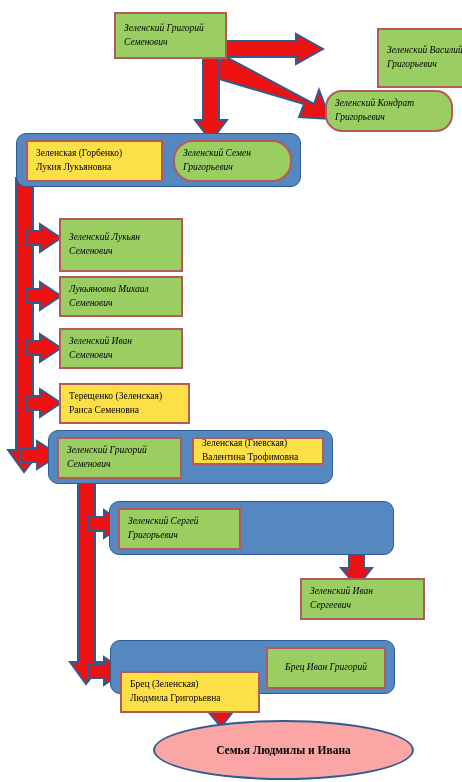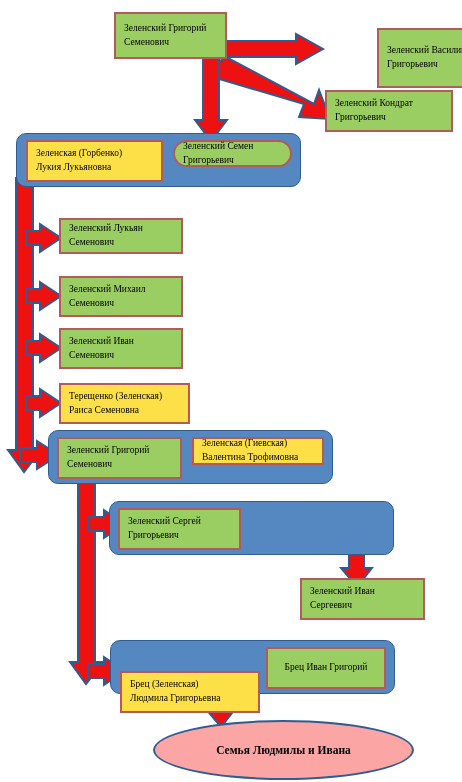--- a/index.html
+++ b/index.html
@@ -8,21 +8,21 @@
   #canvas{position:relative;width:462px;height:782px;}
 
   
   .couple{position:absolute;background:#5588c0;border:1px solid #2f5d92;
           border-radius:10px;box-sizing:border-box;}
 
   
   .person{position:absolute;box-sizing:border-box;border:2px solid #b35a5a;
           display:flex;align-items:center;padding:4px 0 4px 8px;
           font-size:9.5px;line-height:1.45;color:#000;}
-  .person.male{background:#9acd62;}
+  .person.male{background:#9acd62;font-style:italic;}
   .person.female{background:#fde047;}
   .person.center{justify-content:center;padding-left:0;text-align:center;}
   .person span{display:block;}
 
   
   .arrow{position:absolute;}
   .arrow svg{display:block;overflow:visible;}
   .ar-fill{fill:#ee1111;stroke:#2f5d92;stroke-width:2;stroke-linejoin:miter;}
 
   
@@ -121,51 +121,51 @@
     </div>
   </div>
 
   <div class="person male" style="left:333px;top:28px;width:128px;height:60px;margin-left:44px;">
     <div>
       <span>Зеленский Василий</span>
       <span>Григорьевич</span>
     </div>
   </div>
 
-  <div class="person male" style="left:325px;top:90px;width:128px;height:42px;">
+  <div class="person male" style="left:325px;top:90px;width:128px;height:42px;border-radius:17px;">
     <div>
       <span>Зеленский Кондрат</span>
       <span>Григорьевич</span>
     </div>
   </div>
 
   <div class="couple" style="left:16px;top:133px;width:285px;height:54px;"></div>
   <div class="person female" style="left:26px;top:140px;width:137px;height:42px;">
     <div>
       <span>Зеленская (Горбенко)</span>
       <span>Лукия Лукьяновна</span>
     </div>
   </div>
-  <div class="person male" style="left:173px;top:140px;width:119px;height:27px;border-radius:20px;">
+  <div class="person male" style="left:173px;top:140px;width:119px;height:42px;border-radius:20px;">
     <div>
       <span>Зеленский Семен</span>
       <span>Григорьевич</span>
     </div>
   </div>
 
-  <div class="person male" style="left:59px;top:218px;width:124px;height:36px;">
+  <div class="person male" style="left:59px;top:218px;width:124px;height:54px;">
     <div>
       <span>Зеленский Лукьян</span>
       <span>Семенович</span>
     </div>
   </div>
 
   <div class="person male" style="left:59px;top:276px;width:124px;height:41px;">
     <div>
-      <span>Зеленский Михаил</span>
+      <span>Лукьяновна Михаил</span>
       <span>Семенович</span>
     </div>
   </div>
 
   <div class="person male" style="left:59px;top:328px;width:124px;height:41px;">
     <div>
       <span>Зеленский Иван</span>
       <span>Семенович</span>
     </div>
   </div>

